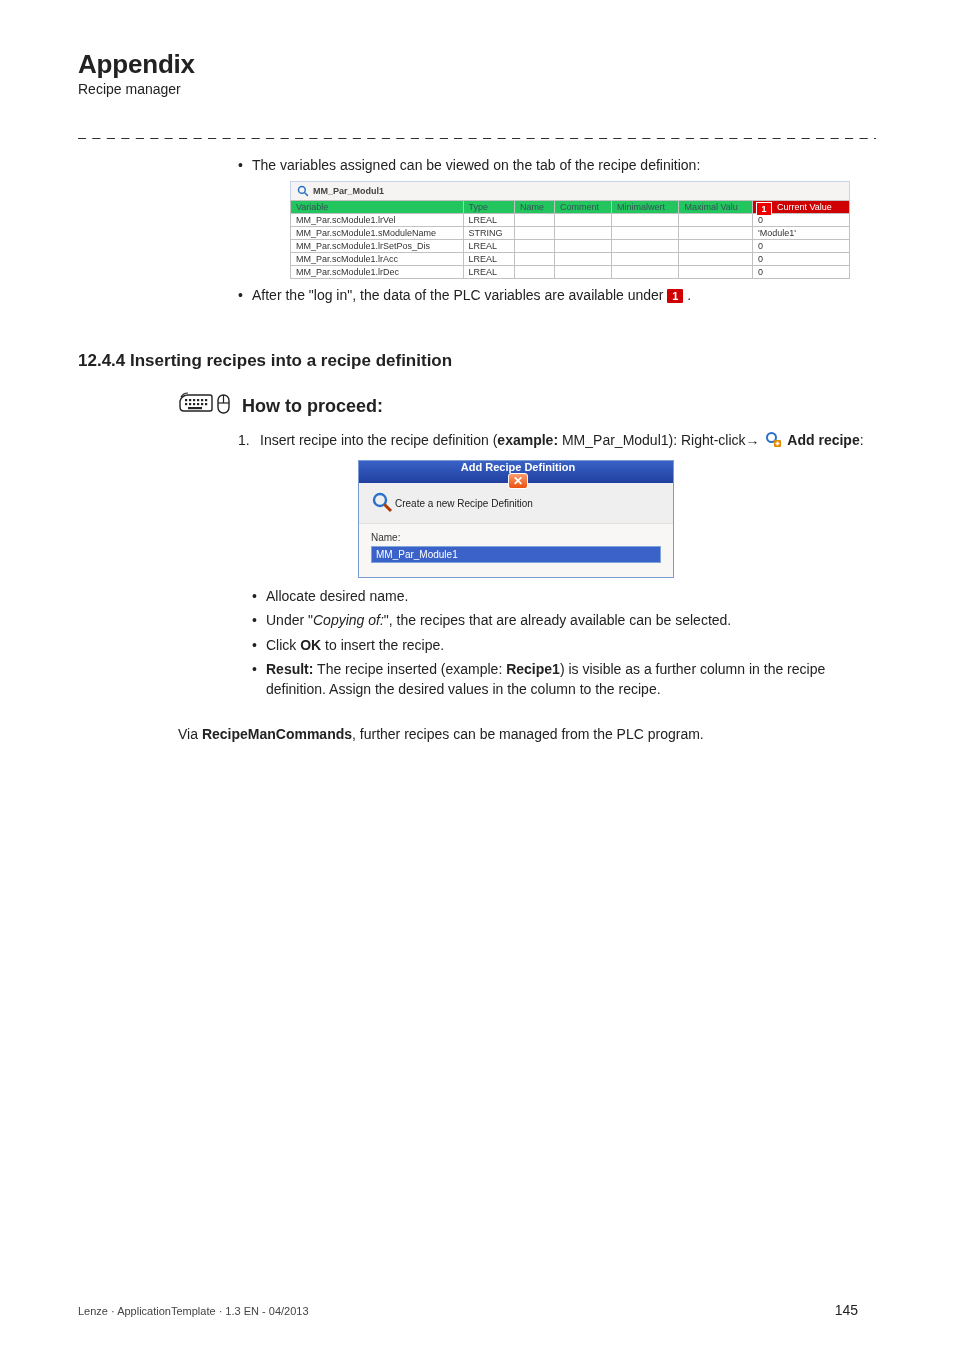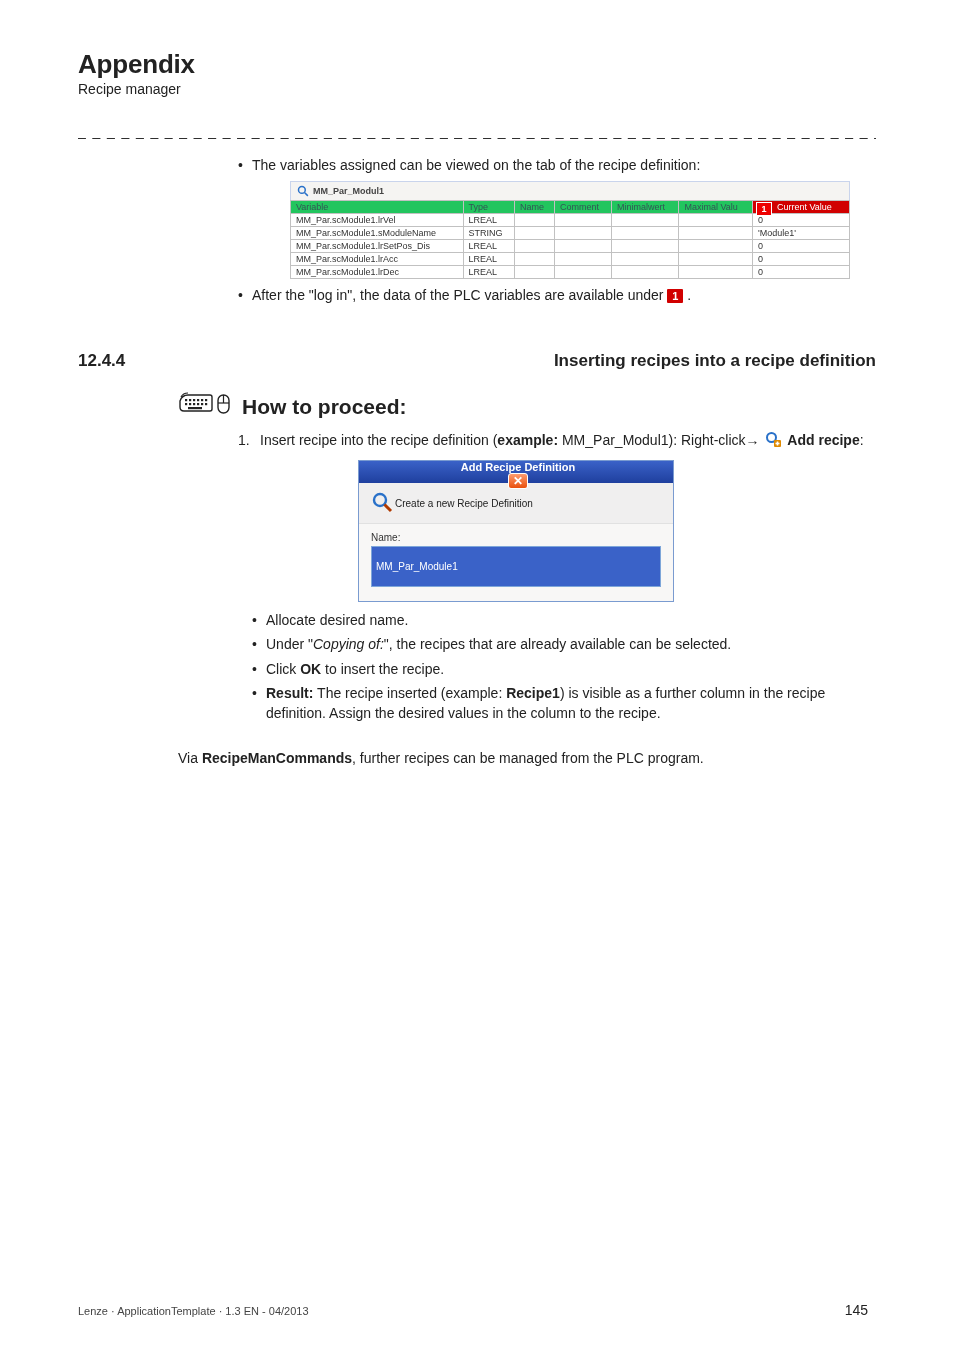--- a/index.html
+++ b/index.html
@@ -61,34 +61,33 @@
   em { font-style: italic; }
 
   
   .sec-row {
     display: flex;
     align-items: baseline;
     font-weight: 700;
     font-size: 17px;
     margin-top: 46px;
     margin-bottom: 10px;
-    justify-content: space-between;
   }
   .sec-num { width: 52px; }
 
   
   .proceed-row {
     display: flex;
     align-items: center;
     gap: 10px;
     margin-left: 100px;
     margin-top: 20px;
     margin-bottom: 8px;
     font-weight: 700;
-    font-size: 21px;
+    font-size: 18px;
   }
   .keyboard-icon {
     display: inline-block;
   }
 
   
   .fig1 {
     margin: 6px 0 6px 52px;
     width: 560px;
     font-family: Verdana, Arial, sans-serif;
@@ -205,29 +204,29 @@
   .fig2 .name-label {
     font-size: 10px;
     color: #333;
     margin-bottom: 3px;
   }
   .fig2 input[type=text] {
     width: 100%;
     box-sizing: border-box;
     font: inherit;
     border: 1px solid #7ea6d9;
-    padding: 14px 4px;
+    padding: 2px 4px;
     background: #fff;
   }
   .fig2 input[type=text]::selection { background: #3a62c8; color: #fff; }
 
   .footer {
     position: absolute;
     left: 78px;
-    right: 86px;
+    right: 96px;
     bottom: 32px;
     display: flex;
     justify-content: space-between;
     align-items: baseline;
     font-size: 11px;
     color: #444;
   }
   .footer .pg { font-size: 14px; color: #222; }
 </style>
 </head>

